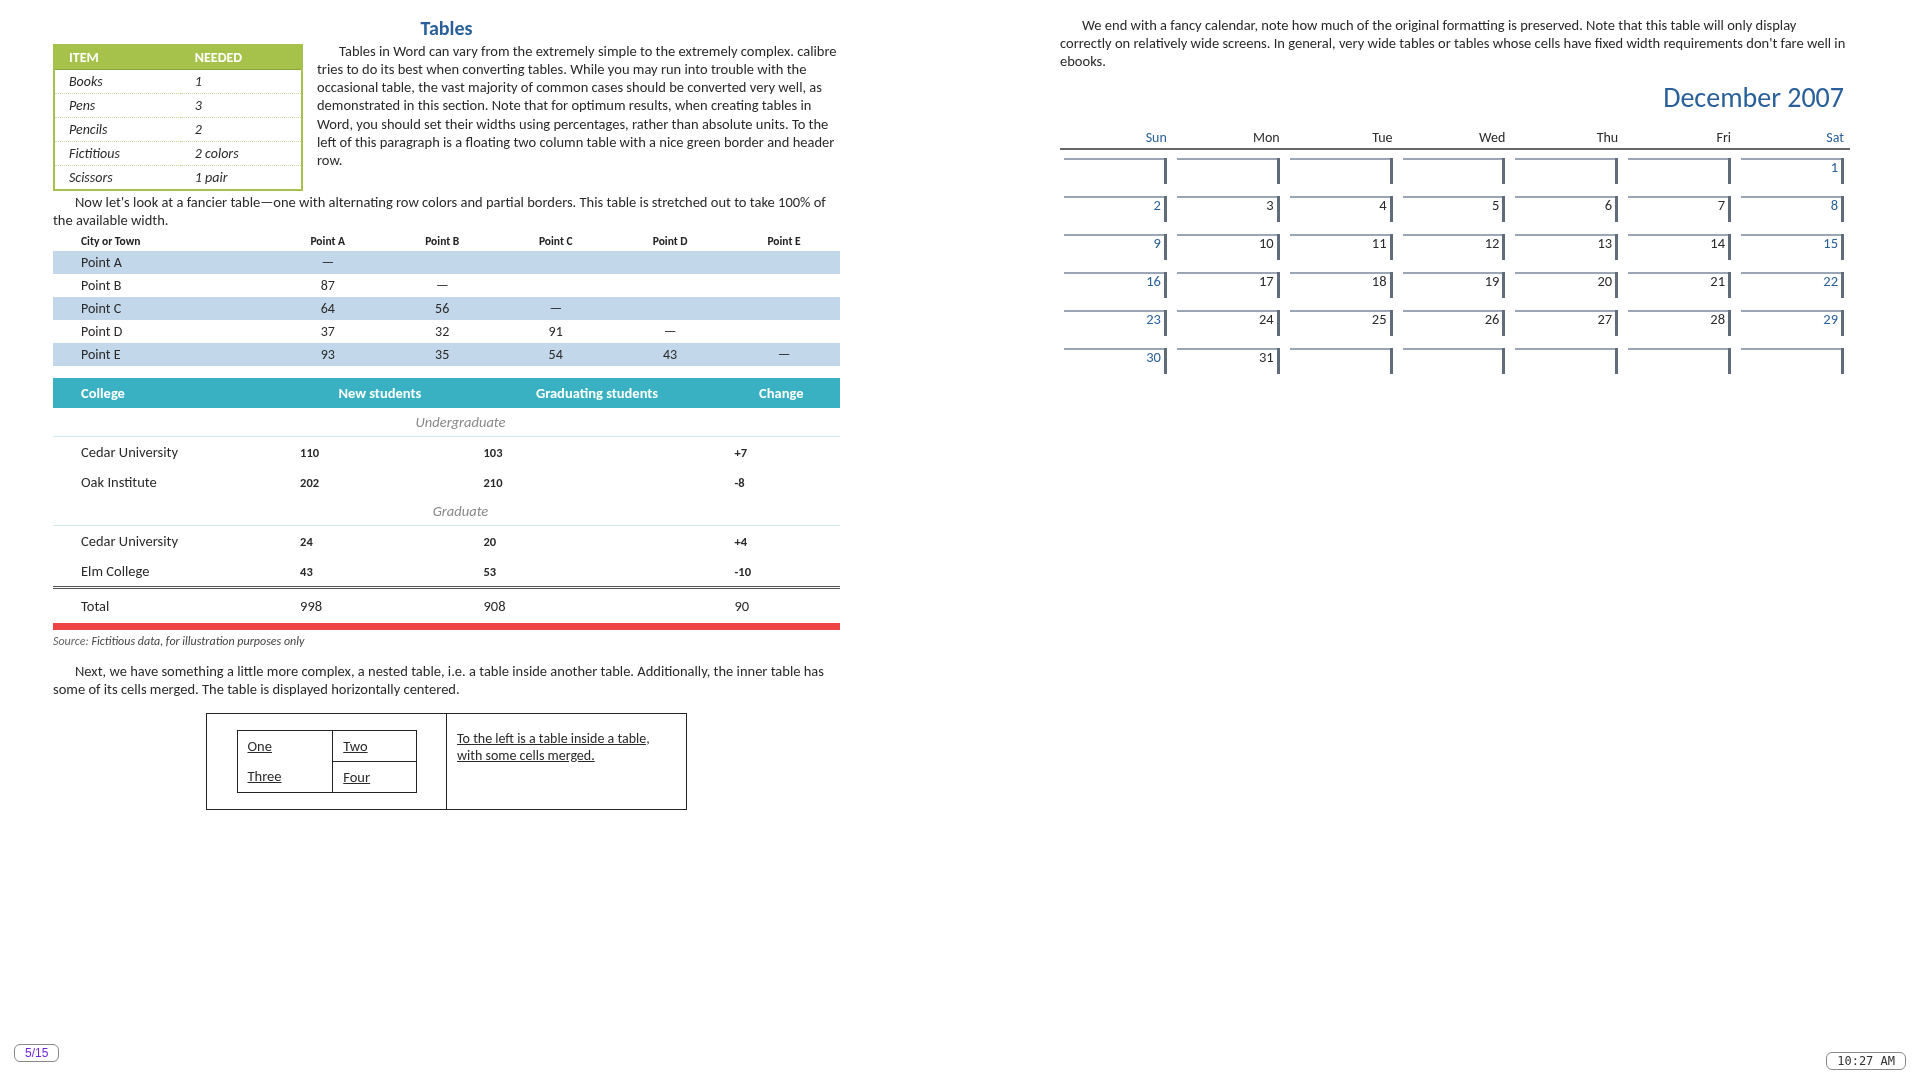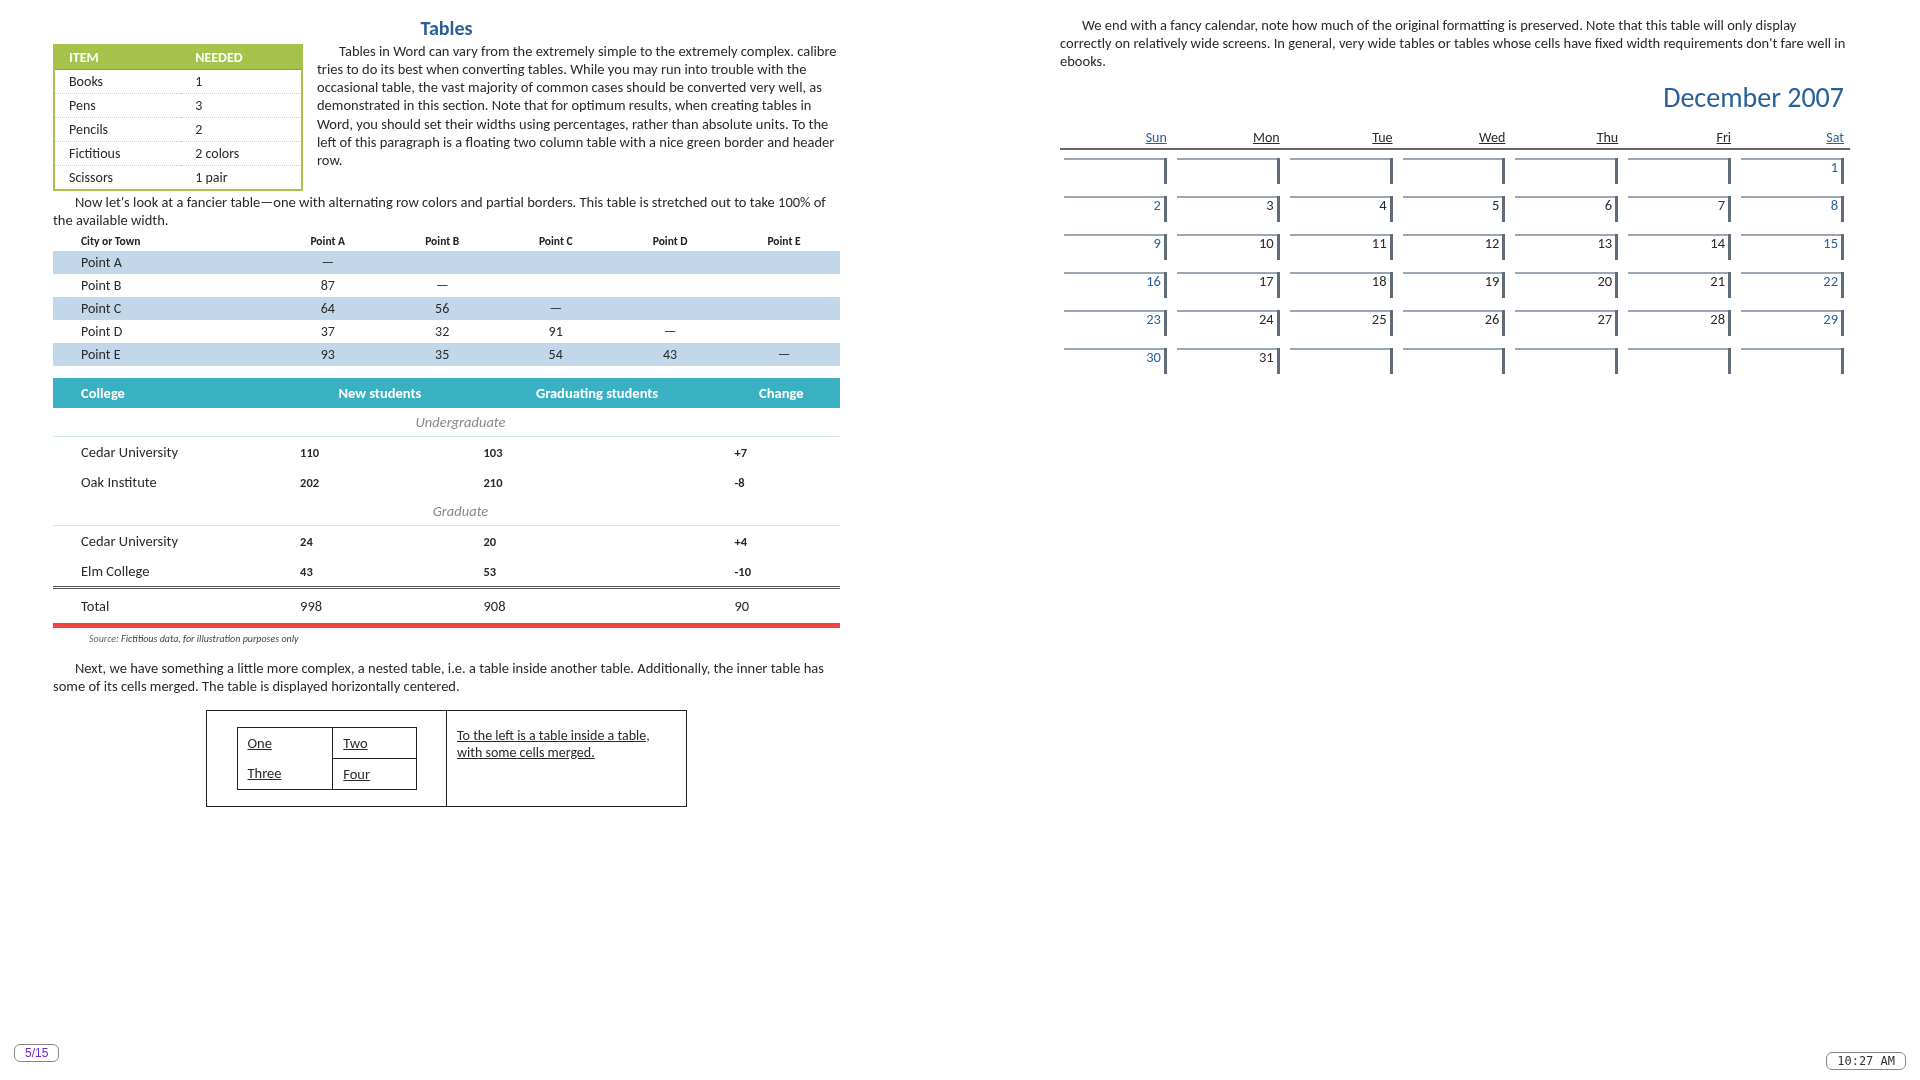--- a/index.html
+++ b/index.html
@@ -24,21 +24,21 @@
     margin: 2px 14px 2px 0;
     border: 2px solid #a7c24a;
     border-collapse: collapse;
     width: 250px;
   }
   .green-table th {
     background: #a7c24a; color:#fff; text-align:left;
     padding: 3px 14px; font-weight:700; font-size:14px;
     border-bottom: 1.5px solid #88a43e;
   }
-  .green-table td { padding: 3px 14px; font-size:14px; color:#2a2a2a; }
+  .green-table td { padding: 3px 14px; font-size:14px; color:#2a2a2a;font-style:italic; }
   .green-table tbody tr:not(:last-child) td { border-bottom: 1px dotted #c9d99e; }
 
   p.flow { font-size:14.5px; line-height:1.25; color:#2a2a2a; margin-bottom:2px; text-align:left; }
   p.flow.indent { text-indent: 22px; }
   p.flow.clear { clear: both; }
 
   
   .alt-table { width:100%; border-collapse: collapse; margin:2px 0 12px 0; }
   .alt-table th { font-size:11.5px; font-weight:700; color:#222; text-align:center; padding:3px 8px; }
   .alt-table th:first-child { text-align:left; padding-left:28px;}
@@ -51,35 +51,35 @@
   .college-wrap { margin-top:8px; }
   .college-table { width:100%; border-collapse: collapse; }
   .college-table thead th {
     background:#39b1c2; color:#fff; font-weight:700;
     padding:6px 12px; font-size:14.5px; text-align:center;
   }
   .college-table thead th:first-child { text-align:left; padding-left:28px; }
   .college-table .subhead td { text-align:center; font-style:italic; color:#888; font-size:14.5px; padding:5px 0; border-bottom:1px solid #cfe8ed; }
   .college-table tbody td { padding:6px 12px; font-size:12.5px; font-weight:700; }
   .college-table tbody td:first-child { font-weight:400; font-size:14.5px; padding-left:28px; }
-  .college-table .total td { border-top:3px double #555; border-bottom:5px solid #ef4444; font-weight:400; font-size:14.5px; padding:8px 12px;}
-  .source-note { font-size:10px; color:#444; font-style:italic; margin-top:4px;margin-left:36px; }
+  .college-table .total td { border-top:3px double #555; border-bottom:7px solid #ef4444; font-weight:400; font-size:14.5px; padding:8px 12px;}
+  .source-note { font-size:12px; color:#444; font-style:italic; margin-top:4px; }
   .source-note .label { color:#666; }
 
   
   .nested-outer { margin: 14px auto; border:1px solid #222; border-collapse: collapse; text-decoration: underline; }
   .nested-outer > tbody > tr > td { border:1px solid #222; padding:16px 10px 16px 10px; vertical-align: top; width: 240px;}
   .nested-inner { border:1px solid #222; border-collapse: collapse; width:180px; margin:0 auto;}
   .nested-inner td { border:1px solid #222; padding:6px 10px; font-size:14.5px; }
   .nested-caption-cell { width:230px;}
 
   
   .cal-title { color:#2a6099; font-size:28px; text-align:right; margin:10px 6px 6px 0; }
   .cal-table { width:100%; border-collapse: separate; border-spacing:0 8px; table-layout: fixed; }
-  .cal-table th { font-size:14px; font-weight:400; text-align:right; padding:0 6px 2px 6px; border-bottom: 2px solid #666; text-decoration: underline;}
+  .cal-table th { font-size:14px; font-weight:400; text-align:right; padding:0 6px 2px 6px; border-bottom: 2px solid #666;}
   .cal-table th.sun { color:#2a6099; }
   .cal-table th.sat { color:#2a6099; }
   .cal-table td { height:30px; position:relative; text-align:right; font-size:14.5px;}
   .cal-table td .daynum { position:absolute; right:12px; top:0; }
   .cal-table td .box-top { position:absolute; left:4px; right:6px; top:0; border-top:2px solid #9aa6b5; height:0;}
   .cal-table td .box-right { position:absolute; right:6px; top:0; bottom:4px; border-right:3px solid #606c7a;}
   .cal-table td.sunday .daynum { color:#2a6099; font-weight:500;}
   .cal-table td.saturday .daynum { color:#2a6099; font-weight:500;}
 
   .footer { position:absolute; left:0; right:0; bottom:8px; height:28px; }

